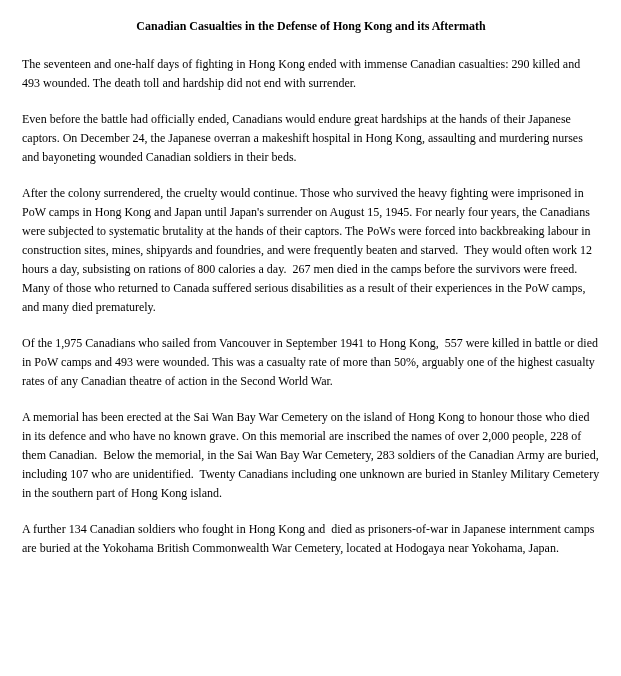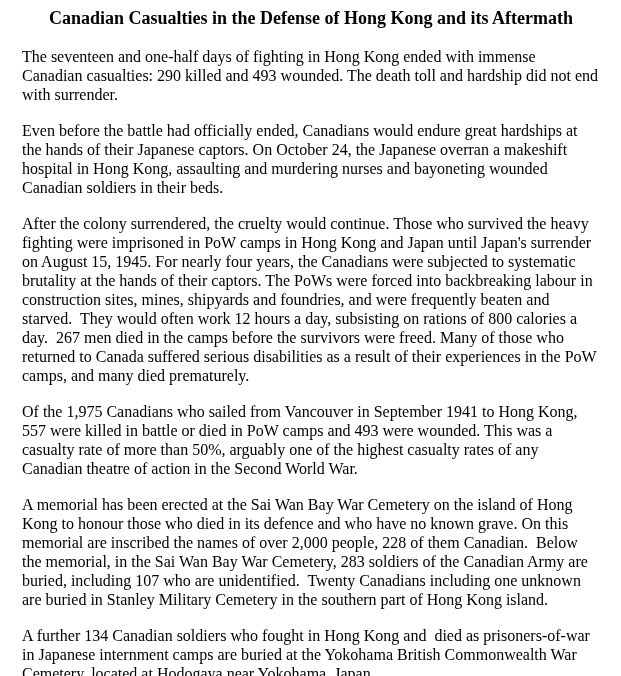--- a/index.html
+++ b/index.html
@@ -13,43 +13,43 @@
     overflow: hidden;
     font-family: "Liberation Serif", "DejaVu Serif", serif;
     color: #000000;
     box-sizing: border-box;
   }
   .page {
     padding: 8px 21px 0 22px;
     box-sizing: border-box;
   }
   .doc-title {
-    font-size: 18px;
+    font-size: 12px;
     line-height: 20px;
     font-weight: bold;
     text-align: center;
-    margin: 0 0 19px 0;
+    margin: 8px 0 19px 0;
   }
   .doc-paragraph {
-    font-size: 16px;
+    font-size: 12px;
     line-height: 19px;
     margin: 0 0 17px 0;
     white-space: pre-wrap;
     text-align: left;
   }
 </style>
 </head>
 <body>
 
 <div class="page">
   <h1 class="doc-title">Canadian Casualties in the Defense of Hong Kong and its Aftermath</h1>
 
   <p class="doc-paragraph">The seventeen and one-half days of fighting in Hong Kong ended with immense Canadian casualties: 290 killed and 493 wounded. The death toll and hardship did not end with surrender.</p>
 
-  <p class="doc-paragraph">Even before the battle had officially ended, Canadians would endure great hardships at the hands of their Japanese captors. On October 24, the Japanese overran a makeshift hospital in Hong Kong, assaulting and murdering nurses and bayoneting wounded Canadian soldiers in their beds.</p>
+  <p class="doc-paragraph">Even before the battle had officially ended, Canadians would endure great hardships at the hands of their Japanese captors. On December 24, the Japanese overran a makeshift hospital in Hong Kong, assaulting and murdering nurses and bayoneting wounded Canadian soldiers in their beds.</p>
 
   <p class="doc-paragraph">After the colony surrendered, the cruelty would continue. Those who survived the heavy fighting were imprisoned in PoW camps in Hong Kong and Japan until Japan's surrender on August 15, 1945. For nearly four years, the Canadians were subjected to systematic brutality at the hands of their captors. The PoWs were forced into backbreaking labour in construction sites, mines, shipyards and foundries, and were frequently beaten and starved.  They would often work 12 hours a day, subsisting on rations of 800 calories a day.  267 men died in the camps before the survivors were freed. Many of those who returned to Canada suffered serious disabilities as a result of their experiences in the PoW camps, and many died prematurely.</p>
 
   <p class="doc-paragraph">Of the 1,975 Canadians who sailed from Vancouver in September 1941 to Hong Kong,  557 were killed in battle or died in PoW camps and 493 were wounded. This was a casualty rate of more than 50%, arguably one of the highest casualty rates of any Canadian theatre of action in the Second World War.</p>
 
   <p class="doc-paragraph">A memorial has been erected at the Sai Wan Bay War Cemetery on the island of Hong Kong to honour those who died in its defence and who have no known grave. On this memorial are inscribed the names of over 2,000 people, 228 of them Canadian.  Below the memorial, in the Sai Wan Bay War Cemetery, 283 soldiers of the Canadian Army are buried, including 107 who are unidentified.  Twenty Canadians including one unknown are buried in Stanley Military Cemetery in the southern part of Hong Kong island.</p>
 
   <p class="doc-paragraph">A further 134 Canadian soldiers who fought in Hong Kong and  died as prisoners-of-war in Japanese internment camps are buried at the Yokohama British Commonwealth War Cemetery, located at Hodogaya near Yokohama, Japan.</p>
 </div>
 

